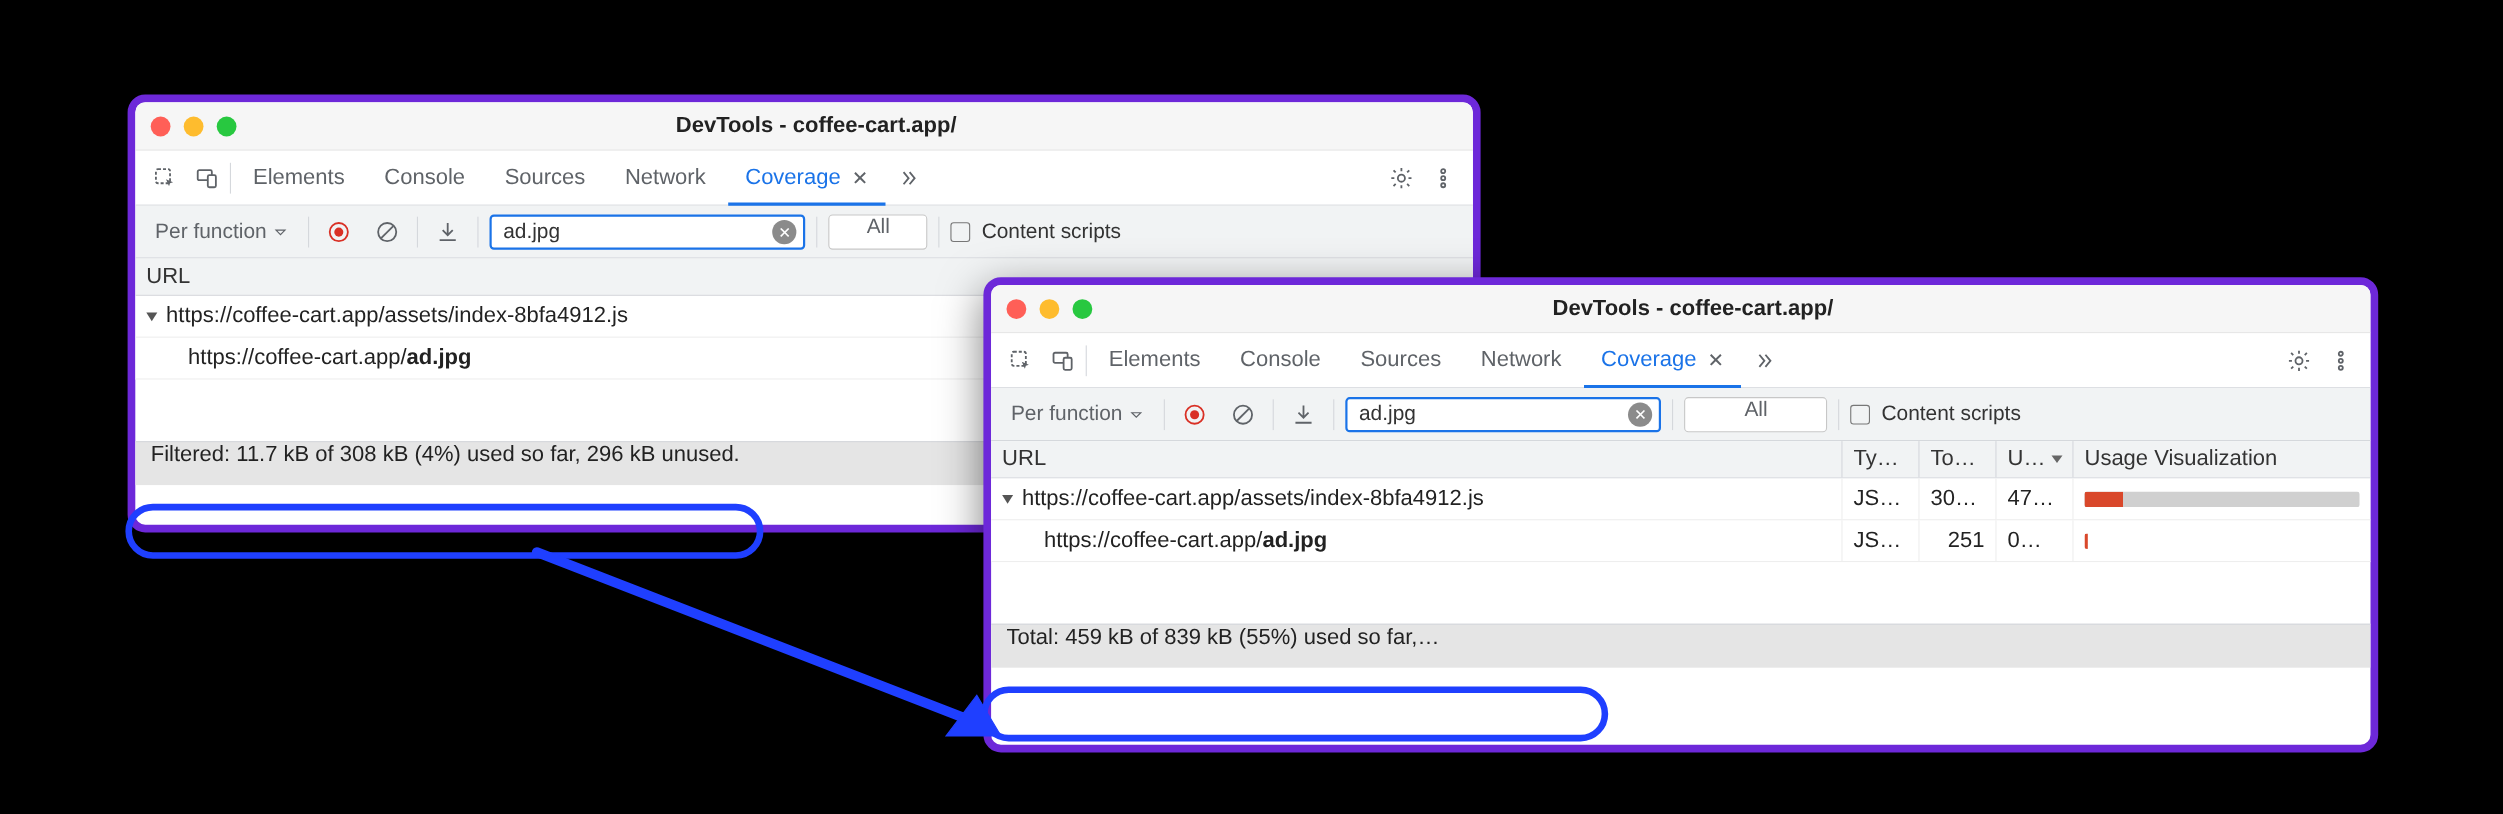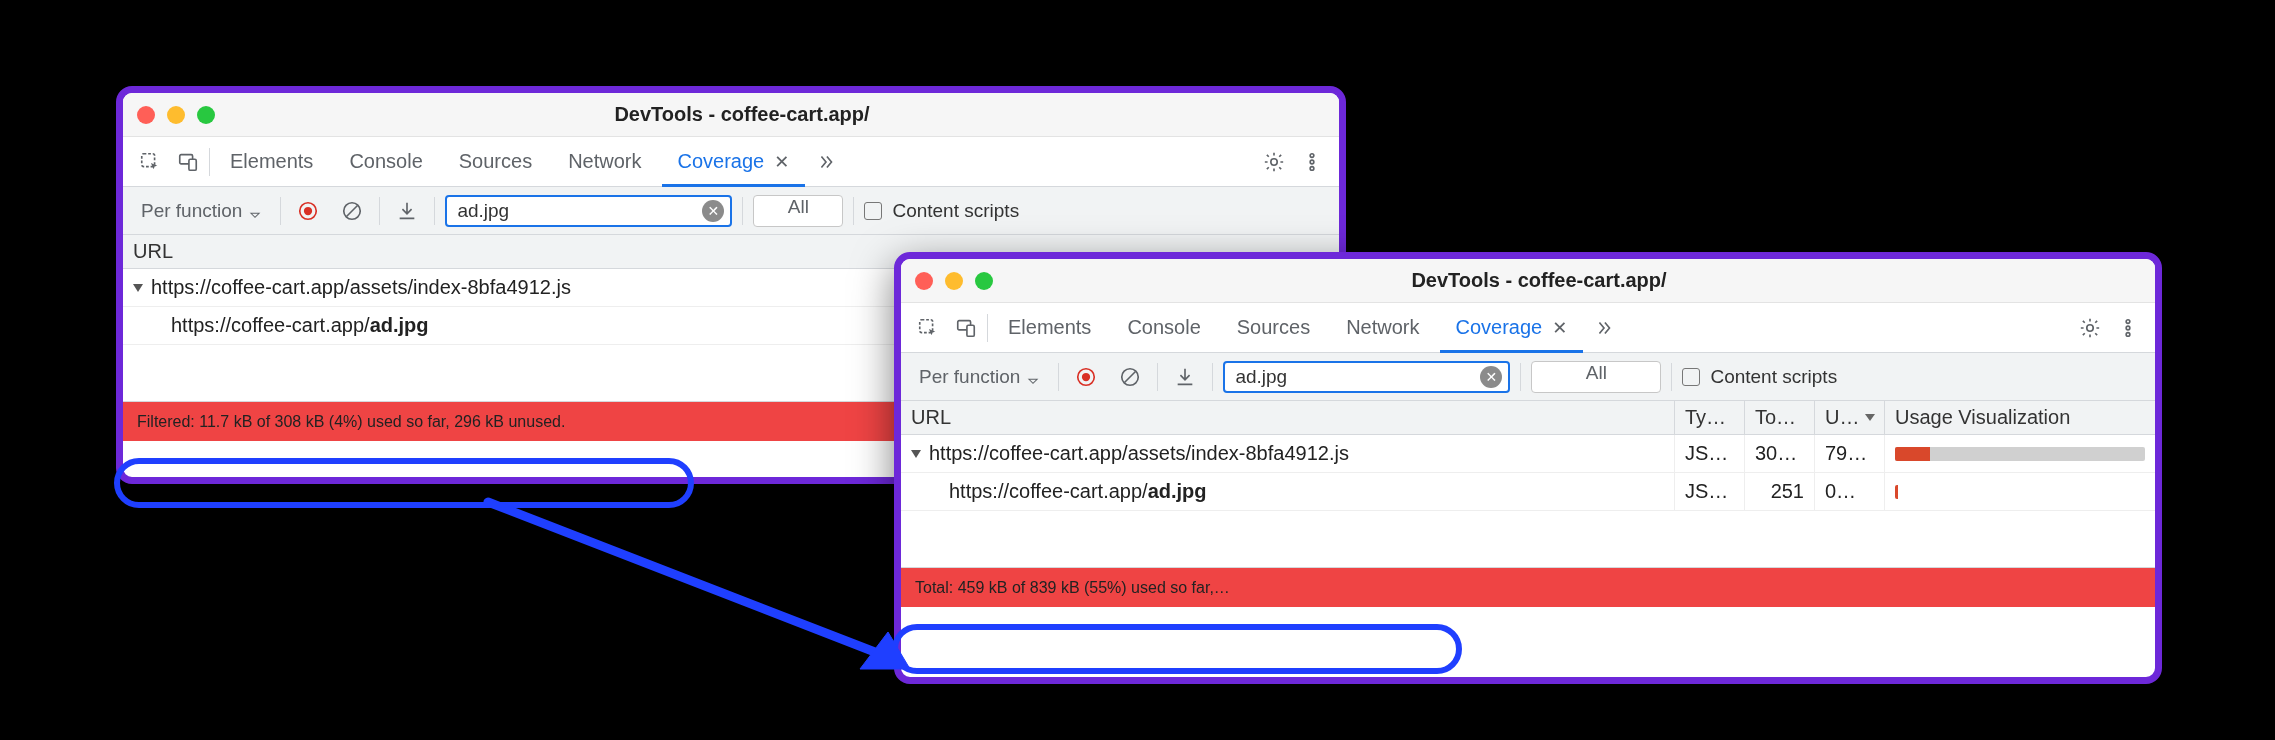--- a/index.html
+++ b/index.html
@@ -84,21 +84,21 @@
     align-items: center;
     height: 48px;
     padding: 0 10px;
     gap: 10px;
     border-bottom: 1px solid #d5d8dc;
     background: #f1f3f4;
     color: #5f6368;
     font-size: 19px;
   }
   .pill {
-    display: flex; align-items: flex-end; gap: 6px;
+    display: flex; align-items: center; gap: 6px;
     padding: 0 8px;
   }
   .divider-v { width:1px; height:28px; background:#d5d8dc; }
   .filter-input {
     display:flex; align-items:center;
     height: 32px;
     border: 2px solid #1a73e8;
     background:#fff;
     border-radius:4px;
     padding: 0 6px 0 10px;
@@ -165,23 +165,23 @@
   }
   .indent { padding-left: 48px; }
   .usage-bar {
     display:flex;height:14px;width:100%;background:#d0d0d0;border-radius:2px;overflow:hidden;
   }
   .usage-bar .used { background:#d9482b; }
   .usage-bar .tiny { width:3px;background:#d9482b; }
 
   
   .statusbar {
-    display:flex;align-items:center;height:40px;
-    border-top:1px solid #d5d8dc;background:#ef4444;
-    font-size:16px;color:#222;padding:0 14px;gap:20px;
+    display:flex;height:40px;
+    border-top:1px solid #d5d8dc;background:#e5e5e5;
+    font-size:20px;color:#222;padding:0 14px;gap:20px;
     white-space:nowrap;overflow:hidden;
   }
 
   
   .anno-ring {
     position:absolute;border:6px solid #1f3fff;border-radius:26px;
     pointer-events:none;
   }
   .arrow {
     position:absolute;stroke:#1f3fff;fill:#1f3fff;pointer-events:none;
@@ -422,21 +422,21 @@
   </div>
 
   <div class="tbody">
     <div class="trow">
       <div class="cell" style="flex:1">
         <span class="disclosure"></span>
         <span>https://coffee-cart.app/assets/index-8bfa4912.js</span>
       </div>
       <div class="cell" style="width:70px">JS…</div>
       <div class="cell" style="width:70px">30…</div>
-      <div class="cell" style="width:70px">79…</div>
+      <div class="cell" style="width:70px">47…</div>
       <div class="cell" style="width:270px;border-right:none">
         <div class="usage-bar">
             <div class="used" style="width:14%"></div>
           </div>
       </div>
     </div>
     <div class="trow">
       <div class="cell indent" style="flex:1">
         <span>https://coffee-cart.app/</span>
           <b>ad.jpg</b>

